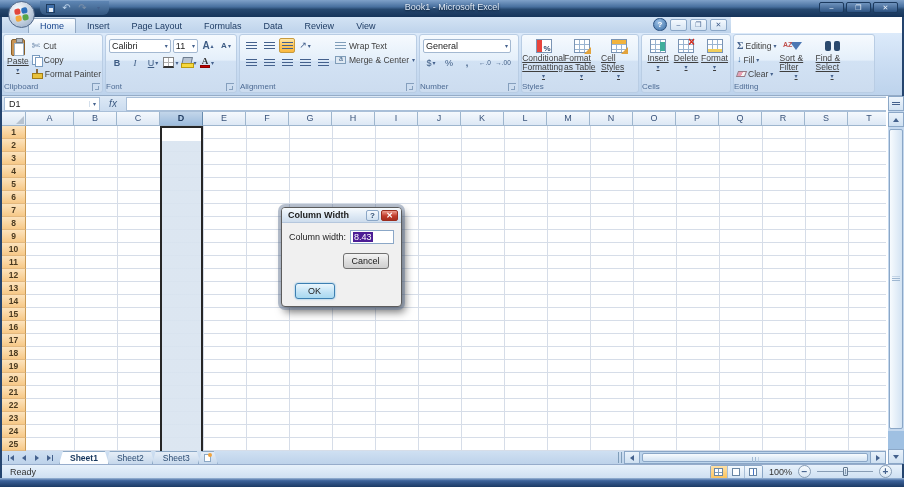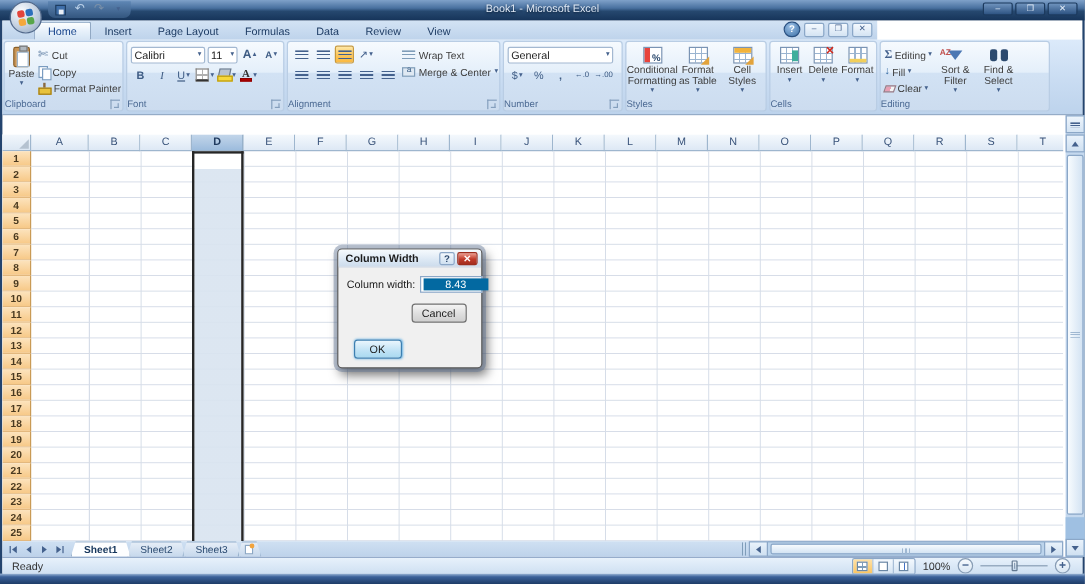--- a/index.html
+++ b/index.html
@@ -29,21 +29,21 @@
   .tabrow-right{position:absolute;right:4px;top:1px;display:flex;gap:3px;align-items:center;}
   .helpbtn{width:14px;height:13px;border-radius:7px;background:radial-gradient(circle at 40% 30%,#9fc3e8,#3a6ea5);border:1px solid #2a5080;color:#fff;font-size:8px;font-weight:bold;text-align:center;line-height:12px;}
   .mwbtn{width:17px;height:12px;border:1px solid #8ba7c7;border-radius:2px;background:linear-gradient(#f4f9fe,#d5e4f3);color:#44618d;font-size:7px;line-height:10px;text-align:center;}
   
   .ribbon{position:absolute;left:0;top:33px;width:900px;height:63px;background:linear-gradient(#dceafa,#c9dcf2 55%,#bdd3ec);border-bottom:1px solid #95acc7;display:flex;padding:1px 1px 0 1px;gap:2px;z-index:10;}
   .rgroup{position:relative;height:59px;border:1px solid #b9cde4;border-radius:3px;background:linear-gradient(#f6fafe,#e4effa 44%,#d2e2f4 46%,#ccdcef);padding:2px 2px 11px 3px;flex:none;}
   .glabel{position:absolute;left:0;bottom:1px;width:100%;text-align:left;font-size:8px;color:#4d6b94;}
   .launcher{position:absolute;right:2px;bottom:1px;width:8px;height:8px;border-left:1px solid #7e99b8;border-top:1px solid #7e99b8;opacity:.9;}
   .launcher:after{content:"";position:absolute;right:1px;bottom:1px;width:3px;height:3px;border-right:1px solid #7e99b8;border-bottom:1px solid #7e99b8;}
   .arr{font-size:6px;color:#44618d;line-height:6px;}
-  .bigbtn{display:flex;flex-direction:column;align-items:center;justify-content:flex-start;gap:1px;font-size:8.5px;color:#3e3e3e;text-align:center;line-height:1.05;padding-top:2px;}
+  .bigbtn{display:flex;flex-direction:column;align-items:center;justify-content:flex-start;gap:1px;font-size:8.5px;color:#3e3e3e;line-height:1.05;padding-top:2px;text-decoration:underline;}
   .srow{display:flex;align-items:center;gap:2px;height:17px;}
   .sbtn{min-width:16px;height:15px;display:flex;align-items:center;justify-content:center;gap:1px;border-radius:2px;font-size:9px;color:#3e5c84;}
   .combo{background:#fff;border:1px solid #a3b8d1;border-radius:2px;height:14px;display:flex;align-items:center;font-size:9px;color:#222;padding:0 2px;justify-content:space-between;}
   
   .g-clip{width:100px;display:flex;gap:3px;}
   .paste{width:36px;height:44px;}
   .i-clipboard{width:14px;height:17px;background:#c89455;border:1px solid #8a5f28;border-radius:2px;position:relative;}
   .i-clipboard:before{content:"";position:absolute;left:2px;top:3px;width:8px;height:11px;background:#fff;border:1px solid #9db3c8;}
   .i-clipboard:after{content:"";position:absolute;left:4px;top:-2px;width:5px;height:3px;background:#b0b8c0;border:1px solid #777;}
   .cliplist{display:flex;flex-direction:column;gap:1px;padding-top:2px;}
@@ -128,21 +128,21 @@
   
   .dialog{position:absolute;left:279px;top:207px;width:121px;z-index:50;border:1px solid #5c5c5c;border-radius:4px;background:#f0f0f0;box-shadow:0 0 0 3px rgba(100,120,150,.45),3px 5px 9px rgba(0,0,0,.55);}
   .dtitle{height:15px;background:linear-gradient(#f6fafd,#dce8f4 60%,#cddcec);border-bottom:1px solid #b5c7dd;border-radius:3px 3px 0 0;display:flex;align-items:center;padding:0 3px 0 6px;}
   .dtitle span{font-size:9px;font-weight:bold;color:#1b1b1b;flex:1;}
   .dhelp{width:13px;height:11px;border:1px solid #8ba7c7;border-radius:2px;background:linear-gradient(#f4f9fe,#cfe0f0);color:#2c4a6e;font-size:8px;font-weight:bold;text-align:center;line-height:10px;margin-right:2px;}
   .dclose{width:17px;height:11px;border:1px solid #9c2d1e;border-radius:2px;background:linear-gradient(#ef9f91,#c13b2a 55%,#a52e1f);color:#fff;font-size:8px;font-weight:bold;text-align:center;line-height:10px;}
   .dbody{padding:7px 7px 7px 7px;}
   .drow{display:flex;align-items:center;gap:4px;}
   .dlabel{font-size:9px;color:#1b1b1b;white-space:nowrap;}
   .dinput{width:52px;height:14px;background:#fff;border:1px solid #8ba7c7;display:flex;align-items:center;padding-left:2px;}
-  .dinput span{background:#0369a1;color:#fff;font-size:9px;padding:0 18px;}
+  .dinput span{background:#4c1d95;color:#fff;font-size:9px;padding:0 1px;}
   .dbtns{display:flex;justify-content:center;gap:8px;margin-top:9px;}
   .dbtn{height:16px;border:1px solid #707070;border-radius:3px;background:linear-gradient(#f4f4f4,#dcdcdc 60%,#cfcfcf);font-size:9px;color:#1b1b1b;text-align:center;line-height:14px;}
   .dbtn.ok{width:40px;border-color:#3c7fb1;box-shadow:0 0 2px #64b1e4;background:linear-gradient(#eaf6fd,#bfe2f5 60%,#a9d9f0);margin-top:30px;}
   .dbtn.cancel{width:46px;}
   
   .sheetbar{position:absolute;left:0;top:451px;width:884px;height:13px;background:linear-gradient(#cfe0f2,#bdd2ea);display:flex;align-items:stretch;z-index:5;}
   .navbtns{display:flex;align-items:center;gap:1px;padding:0 3px;}
   .nav{width:12px;height:11px;display:flex;align-items:center;justify-content:center;gap:1px;}
   .tri{width:0;height:0;}
   .tri.l{border-top:3px solid transparent;border-bottom:3px solid transparent;border-right:4px solid #44618d;}
@@ -469,20 +469,30 @@
         <span class="icon16" style="display:flex;justify-content:center;padding-top:2px">
             <span class="i-binoc"></span>
           </span>
         <span>Find &amp; Select</span>
           <span class="arr">▾</span>
       </div>
       <div class="glabel">Editing</div>
     </div>
   </div>
 
+  <div class="fbar">
+    <div class="namebox">
+      <span>D1</span>
+      <span class="nb-arr arr">▾</span>
+    </div>
+    <div class="fxwrap">
+        <span>fx</span>
+      </div>
+    <div class="finput"><span></span></div>
+  </div>
 
   <div class="grid">
     <div class="colhdrs">
       <div class="corner"></div>
     <div class="colh first">A</div>
         <div class="colh">B</div>
         <div class="colh">C</div>
         <div class="colh sel">D</div>
         <div class="colh">E</div>
         <div class="colh">F</div>

